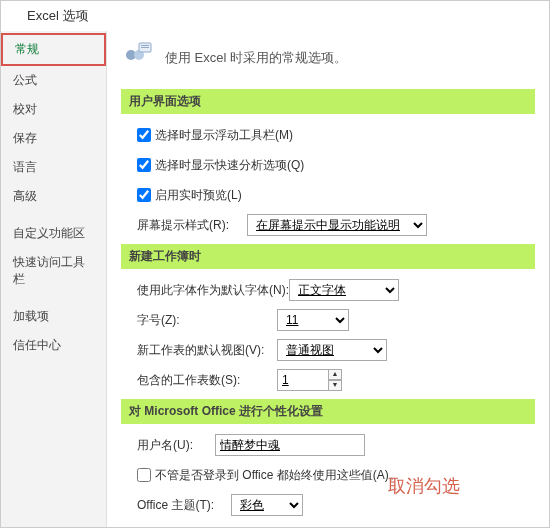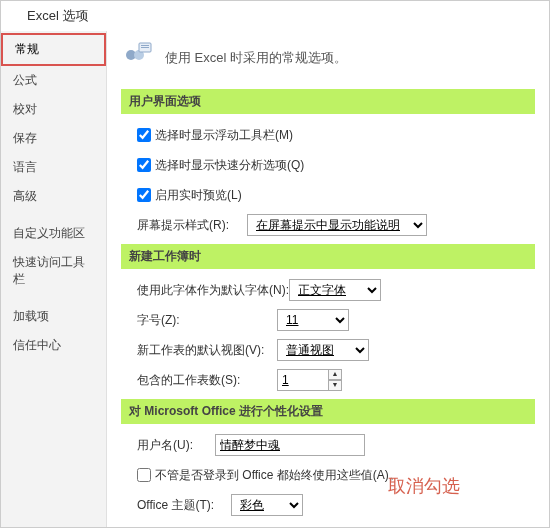--- a/index.html
+++ b/index.html
@@ -1,36 +1,36 @@
 <!DOCTYPE html>
 <html><head>
 <meta charset="utf-8">
 <style>
 *{margin:0;padding:0;box-sizing:border-box;font-family:"Microsoft YaHei","Segoe UI",sans-serif;}
 body{font-size:12px;color:#333;background:#fff;width:550px;height:528px;overflow:hidden;border:1px solid #ccc;}
 .title-bar{padding:6px 26px;font-size:13px;}
 .main{display:flex;height:calc(100% - 30px);}
 .sidebar{width:106px;background:#f3f3f3;border-right:1px solid #e0e0e0;padding-top:2px;}
 .sidebar-item{padding:6px 12px;cursor:pointer;color:#444;}
-.sidebar-item.sel{border:2px solid #d9534f;color:#000000;}
+.sidebar-item.sel{border:2px solid #d9534f;color:#15803d;}
 .content{flex:1;padding:10px 14px 0 14px;overflow:hidden;}
 .hdr{display:flex;align-items:center;gap:10px;margin-bottom:14px;}
 .hdr-icon{width:34px;height:34px;display:flex;align-items:center;justify-content:center;}
 .hdr-txt{color:#555;font-size:13px;}
 .section-title{background:#bef264;padding:4px 8px;font-weight:bold;color:#444;margin-bottom:10px;}
 .section-body{padding:0 4px 0 16px;}
 .row{display:flex;align-items:center;margin-bottom:8px;min-height:22px;}
 .row label{display:flex;align-items:center;gap:4px;}
 .chk{width:14px;height:14px;}
 .lbl{color:#333;}
 .field-label{min-width:140px;color:#333;}
 .field-label-short{min-width:78px;color:#333;}
 select,input[type=text]{border:1px solid #aaa;padding:2px 4px;font-size:12px;height:22px;background:#fff;text-decoration:underline;}
 select.w-long{width:180px;}
-select.w-med{width:92px;}
+select.w-med{width:110px;}
 select.w-short{width:72px;}
 input.num{width:52px;}
 .spin{width:14px;display:inline-flex;flex-direction:column;margin-left:-1px;}
 .spin span{border:1px solid #aaa;height:11px;font-size:7px;line-height:7px;text-align:center;background:#f6f6f6;cursor:pointer;}
 .overlay-text{position:absolute;color:#d6614f;font-size:18px;left:388px;bottom:30px;pointer-events:none;margin-top:12px;}
 </style>
 </head>
 <body>
 
 <div class="title-bar">Excel 选项</div>

